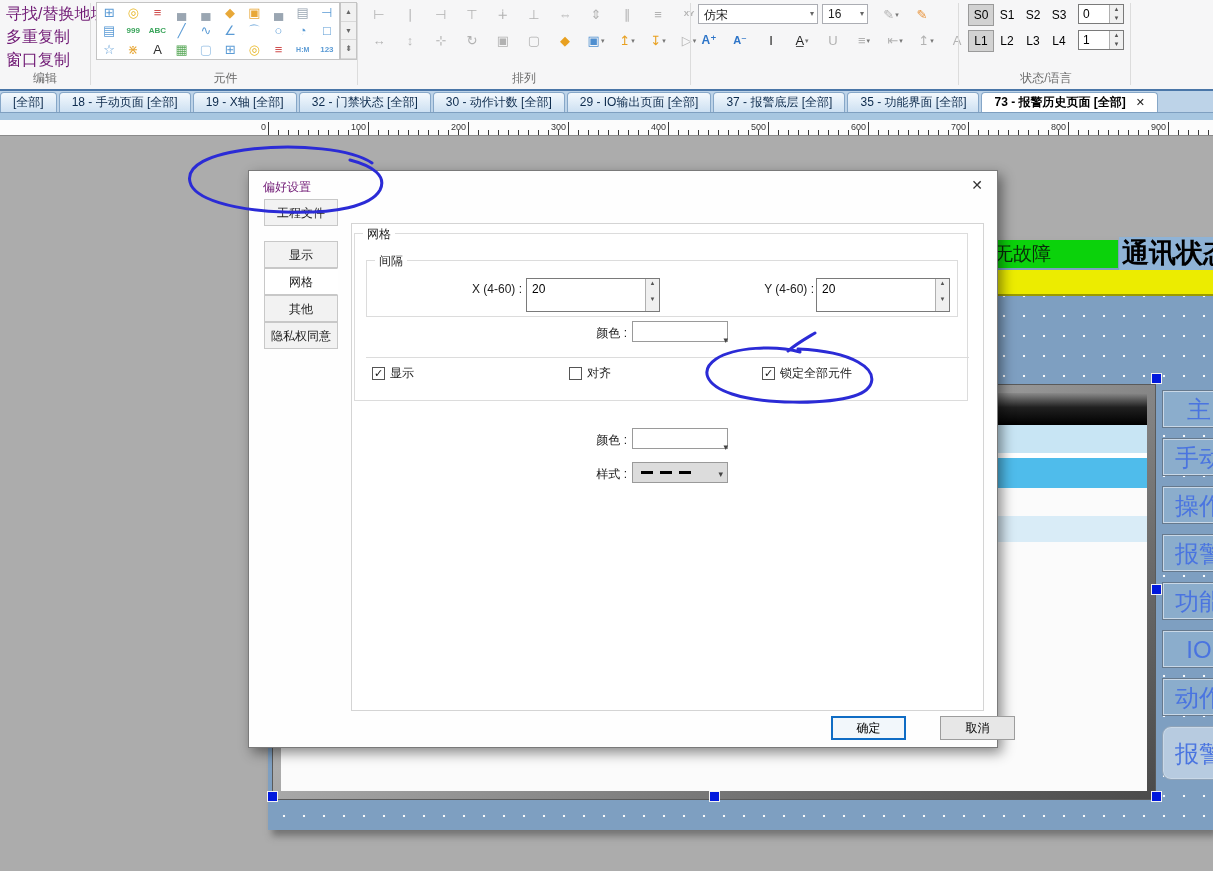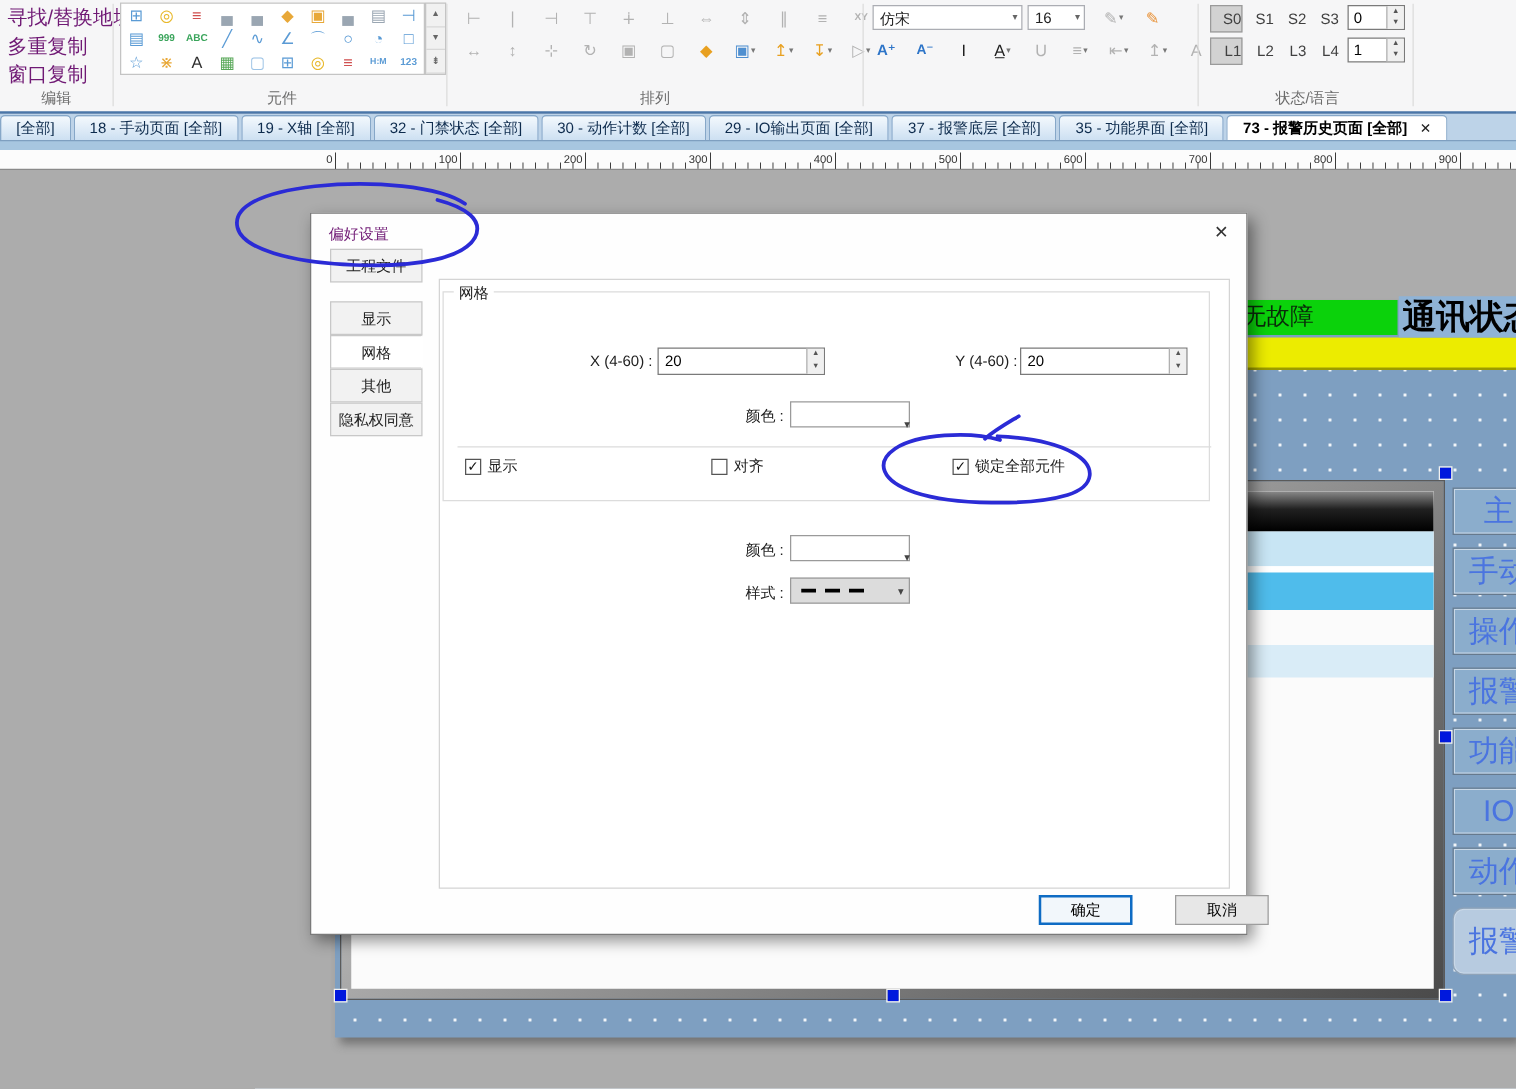--- a/index.html
+++ b/index.html
@@ -13,21 +13,21 @@
   .menu-item{position:absolute;left:6px;font-size:16px;color:#701a75;white-space:nowrap;cursor:default;}
   .icon{display:inline-flex;align-items:center;justify-content:center;width:22px;height:18px;font-size:13px;line-height:1;cursor:default;}
   .icon .caret{font-size:7px;color:#777;margin-left:1px;}
   #cmp-grid{position:absolute;left:96px;top:2px;width:242px;height:56px;background:#fff;border:1px solid #c4c4c4;display:grid;grid-template-columns:repeat(10,1fr);align-items:center;justify-items:center;}
   #cmp-grid .icon{width:22px;height:17px;}
   #cmp-scroll{position:absolute;left:340px;top:2px;width:15px;height:56px;border:1px solid #c4c4c4;background:#f1f1f1;display:flex;flex-direction:column;}
   #cmp-scroll .icon{flex:1;width:100%;font-size:8px;color:#666;border-bottom:1px solid #d8d8d8;}
   .arr-row{position:absolute;display:flex;gap:9px;align-items:center;}
   .font-combo{position:absolute;height:20px;background:#fff;border:1px solid #abadb3;font-size:12px;color:#222;padding:2px 4px 0 5px;box-sizing:border-box;}
   .font-combo .dd{position:absolute;right:3px;top:4px;font-size:8px;color:#666;}
-  .st-btn{display:inline-block;width:24px;height:20px;line-height:20px;text-align:right;font-size:12px;color:#404040;border:1px solid transparent;}
+  .st-btn{display:inline-block;width:24px;height:20px;line-height:20px;text-align:center;font-size:12px;color:#000000;border:1px solid transparent;}
   .st-btn.active{background:#d2d2d2;border-color:#9a9a9a;}
   .spinbox{position:absolute;width:46px;height:20px;background:#fff;border:1px solid #7a7a7a;font-size:12px;box-sizing:border-box;}
   .spinbox .val{position:absolute;left:4px;top:2px;}
   .spin{position:absolute;right:0;top:0;bottom:0;width:13px;display:flex;flex-direction:column;border-left:1px solid #b0b0b0;background:#f0f0f0;}
   .spin span{flex:1;font-size:6px;line-height:9px;color:#555;text-align:center;}
 
   
   #tabbar{position:absolute;left:0;top:91px;width:1213px;height:21px;background:#bdd3e8;display:flex;align-items:flex-end;padding-left:0;z-index:4;}
   .tab{height:19px;line-height:19px;padding:0 12px;margin-right:2px;font-size:12px;color:#0d2b4d;background:linear-gradient(#f4f9fd,#cde0f2);border:1px solid #86a7c8;border-bottom:none;border-radius:4px 4px 0 0;white-space:nowrap;cursor:default;}
   .tab.active{background:#fff;font-weight:bold;color:#000;}
@@ -65,21 +65,21 @@
   
   #dialog{position:absolute;left:248px;top:170px;width:748px;height:576px;background:#fefefe;border:1px solid #7a7a7a;box-shadow:4px 5px 12px rgba(0,0,0,.45);z-index:10;}
   #dlg-title{position:absolute;left:14px;top:8px;font-size:12px;color:#701a75;}
   #dlg-close{position:absolute;right:14px;top:6px;font-size:14px;color:#333;cursor:default;}
   .dlg-tab{position:absolute;left:15px;width:74px;height:27px;line-height:27px;text-align:center;font-size:12px;color:#222;background:#f2f2f2;border:1px solid #c8c8c8;box-sizing:border-box;cursor:default;}
   .dlg-tab.active{background:#fff;border-right-color:#fff;}
   #dlg-panel{position:absolute;left:102px;top:52px;width:633px;height:488px;background:#fff;border:1px solid #d4d4d4;box-sizing:border-box;}
   .gbox{position:absolute;border:1px solid #dcdcdc;}
   .gbox-label{position:absolute;top:-8px;left:8px;background:#fff;padding:0 4px;font-size:12px;color:#222;}
   .frm-label{position:absolute;font-size:12px;color:#222;text-align:right;}
-  .txt-input{position:absolute;height:22px;background:#fff;border:1px solid #7a7a7a;font-size:12px;box-sizing:border-box;}
+  .txt-input{position:absolute;height:34px;background:#fff;border:1px solid #7a7a7a;font-size:12px;box-sizing:border-box;}
   .txt-input .val{position:absolute;left:5px;top:3px;}
   .combo{position:absolute;width:96px;height:21px;border:1px solid #9a9a9a;background:#fff;box-sizing:border-box;}
   .combo .dd{position:absolute;right:-1px;bottom:-4px;font-size:9px;color:#444;}
   .combo.gray{background:#dcdcdc;}
   .dashline{position:absolute;left:8px;top:8px;width:52px;height:3px;background:repeating-linear-gradient(90deg,#000 0 12px,transparent 12px 19px);}
   .hr{position:absolute;height:1px;background:#dcdcdc;}
   .cb{position:absolute;display:flex;align-items:center;gap:5px;font-size:12px;color:#222;}
   .cbbox{display:inline-flex;width:13px;height:13px;border:1px solid #555;background:#fff;align-items:center;justify-content:center;font-size:11px;color:#111;box-sizing:border-box;}
   .dlg-btn{position:absolute;width:75px;height:24px;text-align:center;line-height:22px;font-size:12px;background:#e7e7e7;border:1px solid #9d9d9d;box-sizing:border-box;cursor:default;}
   .dlg-btn.primary{background:#f2f7fb;border:2px solid #0f6cc4;line-height:20px;}
@@ -292,20 +292,23 @@
     <div class="dlg-tab" style="top:70px;">显示</div>
     <div class="dlg-tab active" style="top:97px;">网格</div>
     <div class="dlg-tab" style="top:124px;">其他</div>
     <div class="dlg-tab" style="top:151px;">隐私权同意</div>
 
     <div id="dlg-panel">
 
       <div class="gbox" style="left:2px;top:9px;width:612px;height:166px;">
         <span class="gbox-label">网格</span>
       </div>
+      <div class="gbox" style="left:14px;top:36px;width:590px;height:55px;">
+        <span class="gbox-label">间隔</span>
+      </div>
 
       <div class="frm-label" style="left:60px;top:58px;width:110px;">X (4-60) :</div>
       <div class="txt-input" style="left:174px;top:54px;width:134px;">
         <span class="val">20</span>
         <span class="spin">
             <span>▲</span>
             <span>▼</span>
           </span>
       </div>
       <div class="frm-label" style="left:352px;top:58px;width:110px;">Y (4-60) :</div>

